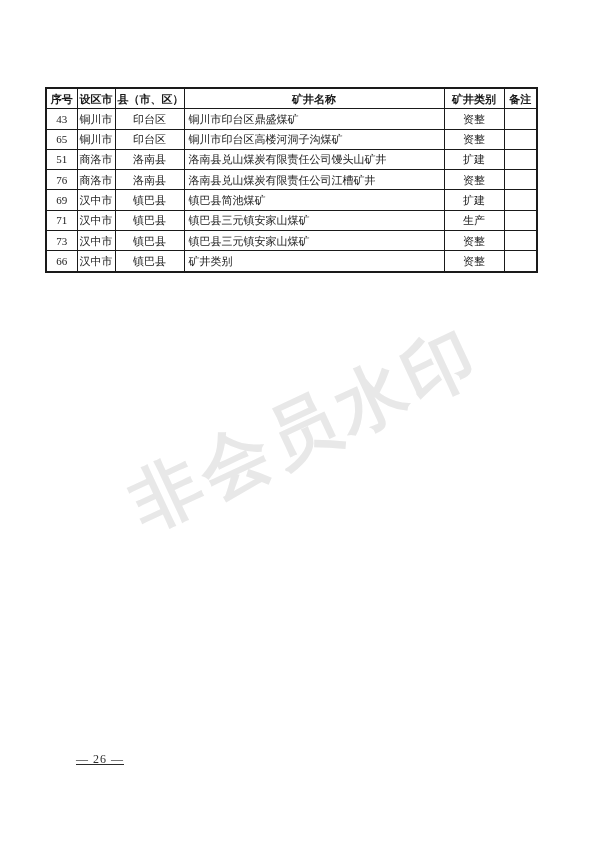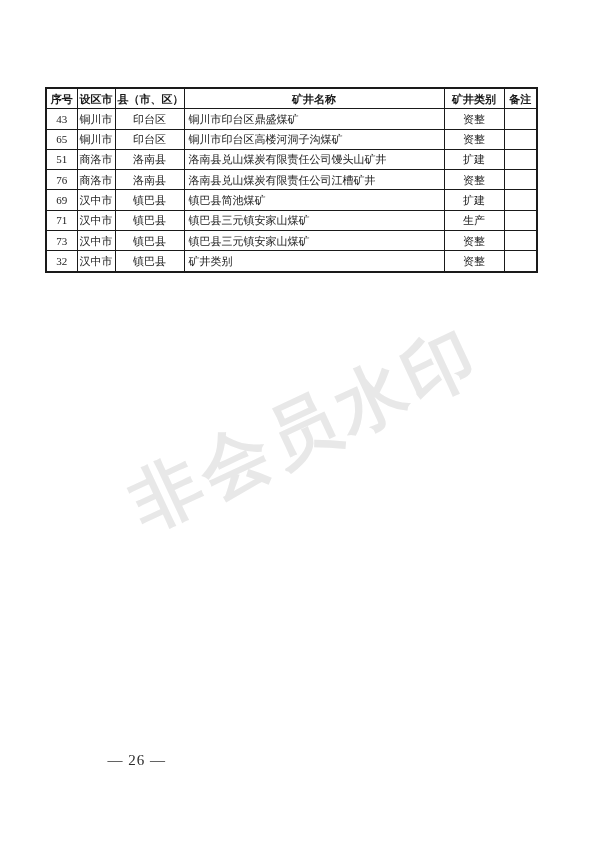--- a/index.html
+++ b/index.html
@@ -53,25 +53,26 @@
   .mine-table td.mine-name {
     text-align: left;
     padding-left: 4px;
     margin-top: 12px;
   }
   .page-number {
     position: absolute;
     left: 76px;
     top: 752px;
     width: 90px;
-    text-align: right;
-    font-size: 15px;
+    text-align: left;
+    font-size: 12px;
     letter-spacing: 1px;
     color: #2b2b2b;
     z-index: 1;
+    text-decoration: underline;
   }
 </style>
 </head>
 <body>
 
 <div class="page">
 
   <div class="watermark">非会员水印</div>
 
   <table class="mine-table">
@@ -144,21 +145,21 @@
       </tr>
       <tr>
         <td>73</td>
         <td>汉中市</td>
         <td>镇巴县</td>
         <td class="mine-name">镇巴县三元镇安家山煤矿</td>
         <td>资整</td>
         <td></td>
       </tr>
       <tr>
-        <td>32</td>
+        <td>66</td>
         <td>汉中市</td>
         <td>镇巴县</td>
         <td class="mine-name">矿井类别</td>
         <td>资整</td>
         <td></td>
       </tr>
     </tbody>
   </table>
 
   <div class="page-number">— 26 —</div>

